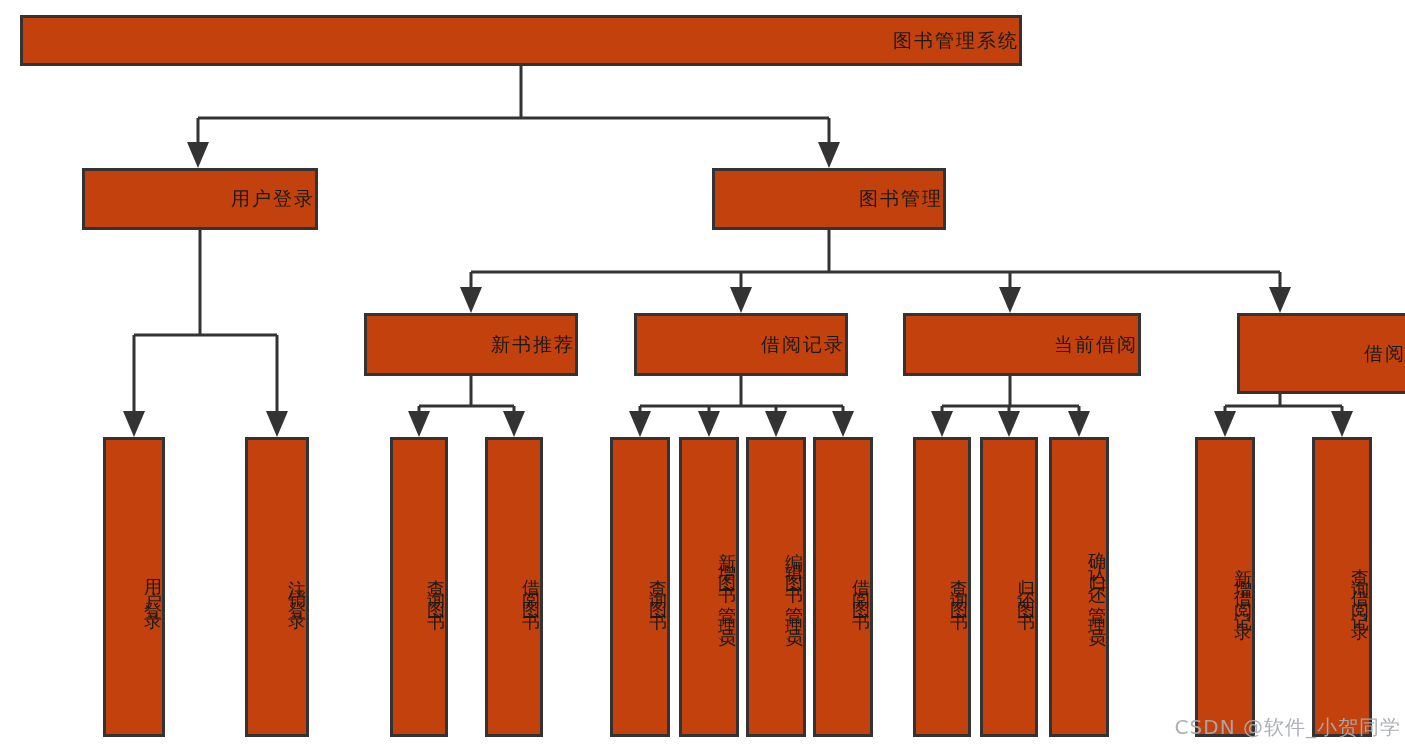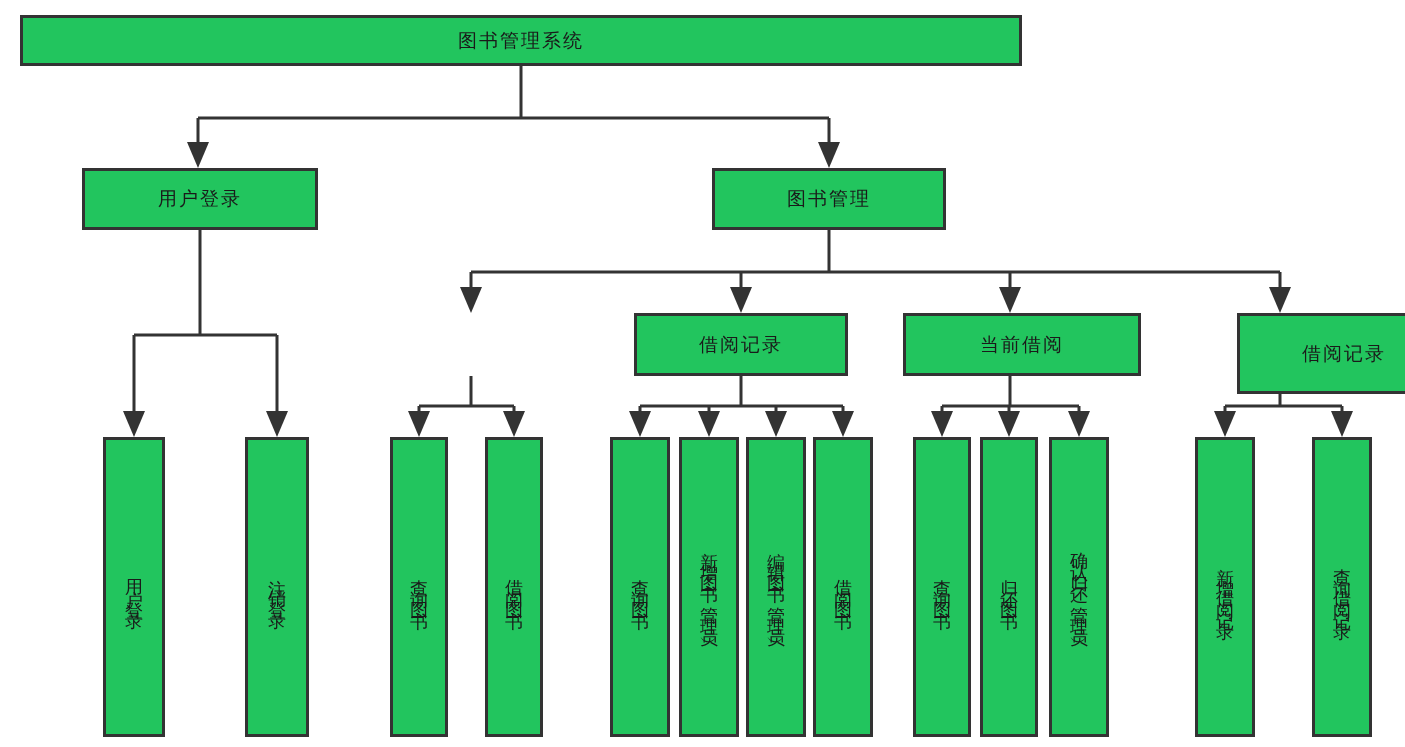--- a/index.html
+++ b/index.html
@@ -12,26 +12,26 @@
     overflow: hidden;
   }
   .connectors {
     position: absolute;
     left: 0; top: 0;
     width: 1405px; height: 747px;
     z-index: 0;
   }
   .node {
     position: absolute;
-    background: #22c55e;
+    background: #c2410c;
     border: 3px solid #333333;
     box-sizing: border-box;
     display: flex;
     align-items: center;
-    justify-content: center;
+    justify-content: flex-end;
     color: #1a1a1a;
     z-index: 1;
   }
   .node.h .lbl {
     font-size: 19px;
     letter-spacing: 2px;
     white-space: nowrap;
   }
   .node.v .lbl {
     writing-mode: vertical-rl;
@@ -100,20 +100,23 @@
     <span class="lbl">图书管理系统</span>
   </div>
 
   <div class="node h" style="left:82px;top:168px;width:236px;height:62px">
     <span class="lbl">用户登录</span>
   </div>
   <div class="node h" style="left:712px;top:168px;width:234px;height:62px">
     <span class="lbl">图书管理</span>
   </div>
 
+  <div class="node h" style="left:364px;top:313px;width:214px;height:63px">
+    <span class="lbl">新书推荐</span>
+  </div>
   <div class="node h" style="left:634px;top:313px;width:214px;height:63px">
     <span class="lbl">借阅记录</span>
   </div>
   <div class="node h" style="left:903px;top:313px;width:238px;height:63px">
     <span class="lbl">当前借阅</span>
   </div>
   <div class="node h" style="left:1237px;top:313px;width:214px;height:81px">
     <span class="lbl">借阅记录</span>
   </div>
 
@@ -154,14 +157,15 @@
     <span class="lbl">确认归还（管理员）</span>
   </div>
 
   <div class="node v" style="left:1195px;top:437px;width:60px;height:300px">
     <span class="lbl">新增借阅记录</span>
   </div>
   <div class="node v" style="left:1312px;top:437px;width:60px;height:300px">
     <span class="lbl">查询借阅记录</span>
   </div>
 
+  <div class="watermark">CSDN @软件_小贺同学</div>
 
 </div>
 
 </body></html>

